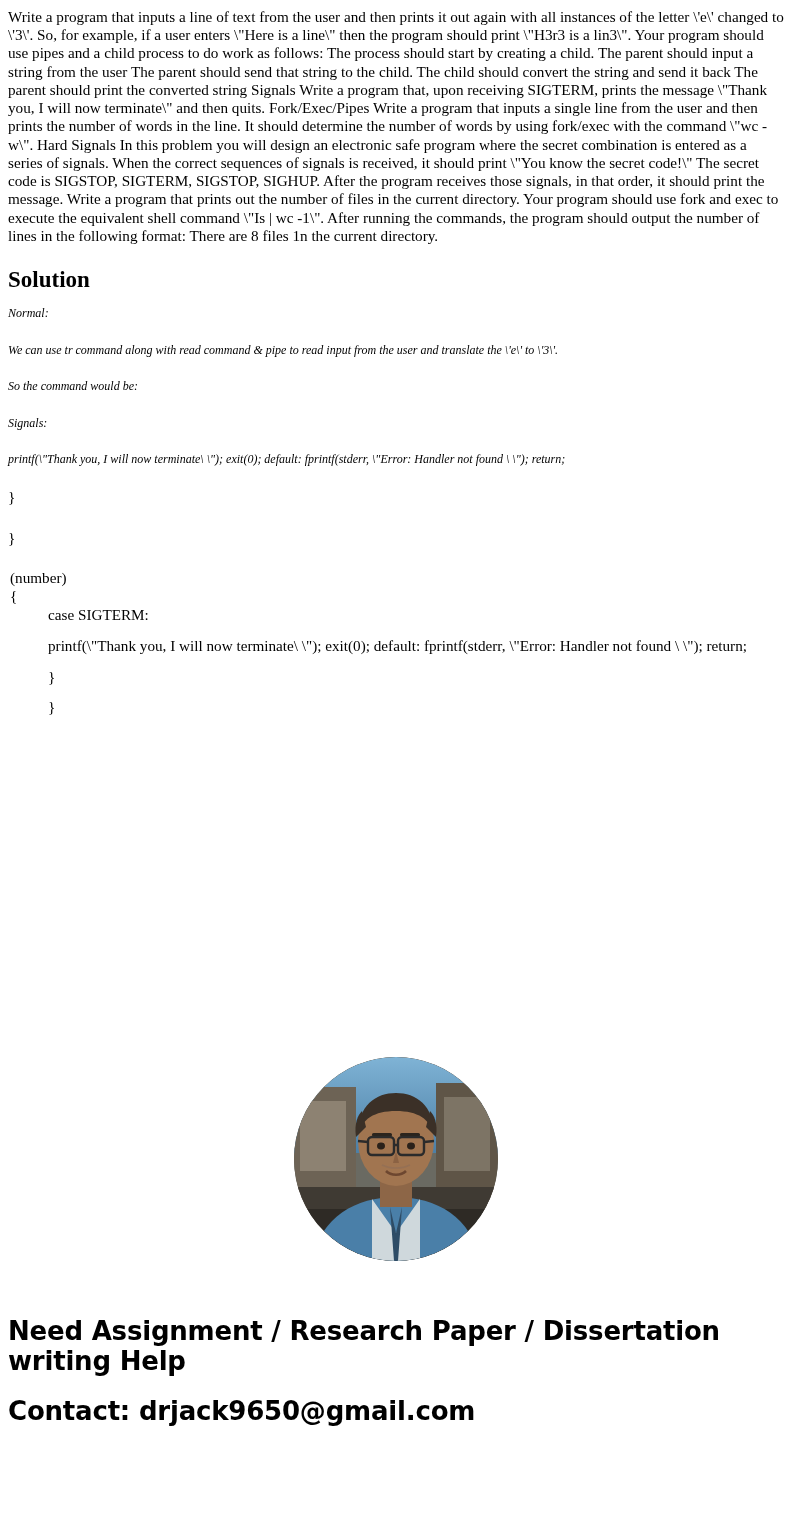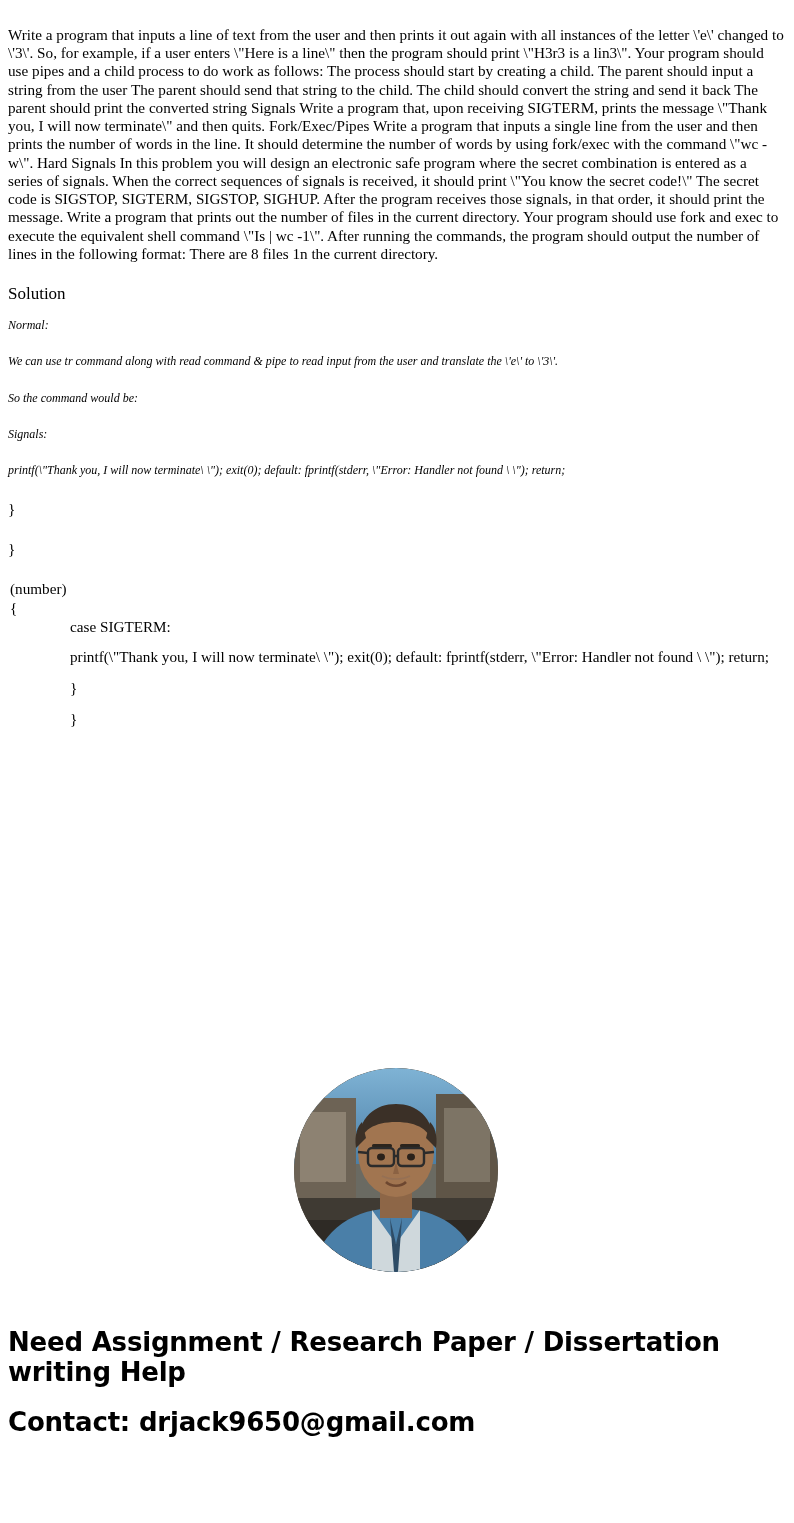--- a/index.html
+++ b/index.html
@@ -9,31 +9,31 @@
   }
   body {
     width: 794px;
     min-height: 1523px;
     font-family: "Liberation Serif", serif;
     color: #000000;
   }
   .page {
     width: 794px;
     box-sizing: border-box;
-    padding: 26px 10px 0 8px;
+    padding: 8px 10px 0 8px;
   }
   .question {
     font-size: 15.2px;
     line-height: 1.20;
     text-align: left;
     margin: 0 0 8px 0;
   }
   .solution-heading {
-    font-size: 17px;
-    font-weight: normal;
+    font-size: 23px;
+    font-weight: bold;
     margin: 22px 0 14px 0;
     line-height: 1.1;
   }
   .para {
     font-size: 12px;
     line-height: 1.2;
     margin: 0 0 22px 0;
     font-style: italic;
   }
   .brace {
@@ -44,21 +44,21 @@
   .code-block {
     font-size: 15.2px;
     line-height: 1.23;
     margin: 0;
   }
   .code-block .kw {
     display: block;
     padding-left: 2px;
   }
   .code-indent {
-    margin-left: 62px;
+    margin-left: 40px;
   }
   .code-indent .line {
     display: block;
     margin-bottom: 12px;
   }
   .code-indent .line.last {
     margin-bottom: 0;
   }
   .spacer {
     height: 330px;

